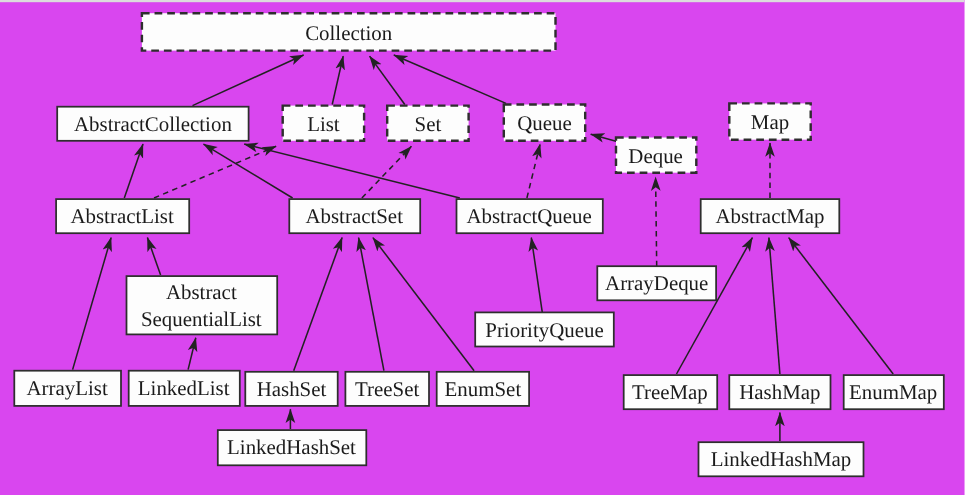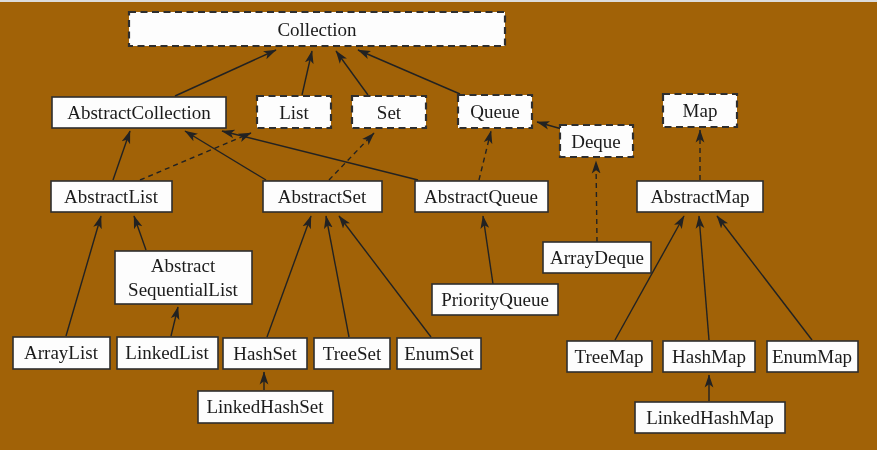--- a/index.html
+++ b/index.html
@@ -1,20 +1,20 @@
 <!DOCTYPE html>
 <html><head>
 <meta charset="utf-8">
 <style>
   html, body { margin: 0; padding: 0; background: #ffffff; }
   .page {
     position: relative;
     width: 877px;
     height: 450px;
-    background: #a16207;
+    background: #d946ef;
     overflow: hidden;
     font-family: "Liberation Serif", "DejaVu Serif", serif;
   }
   .top-edge {
     position: absolute;
     top: 0; left: 0;
     width: 877px; height: 2px;
     background: #dcdcdc;
   }
   svg.diagram { position: absolute; top: 0; left: 0; display: block; }

